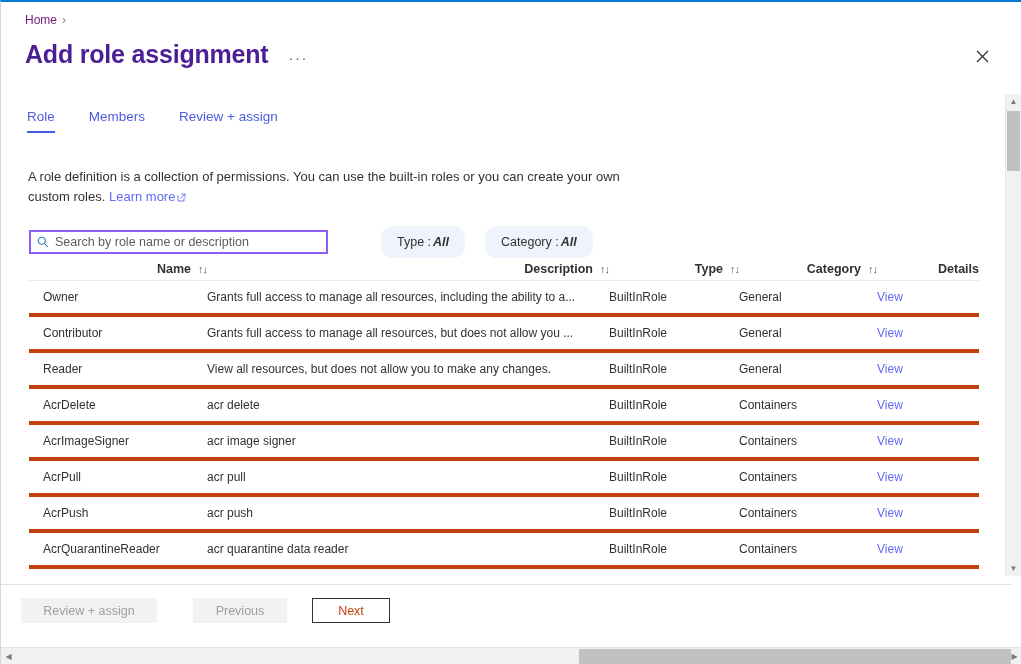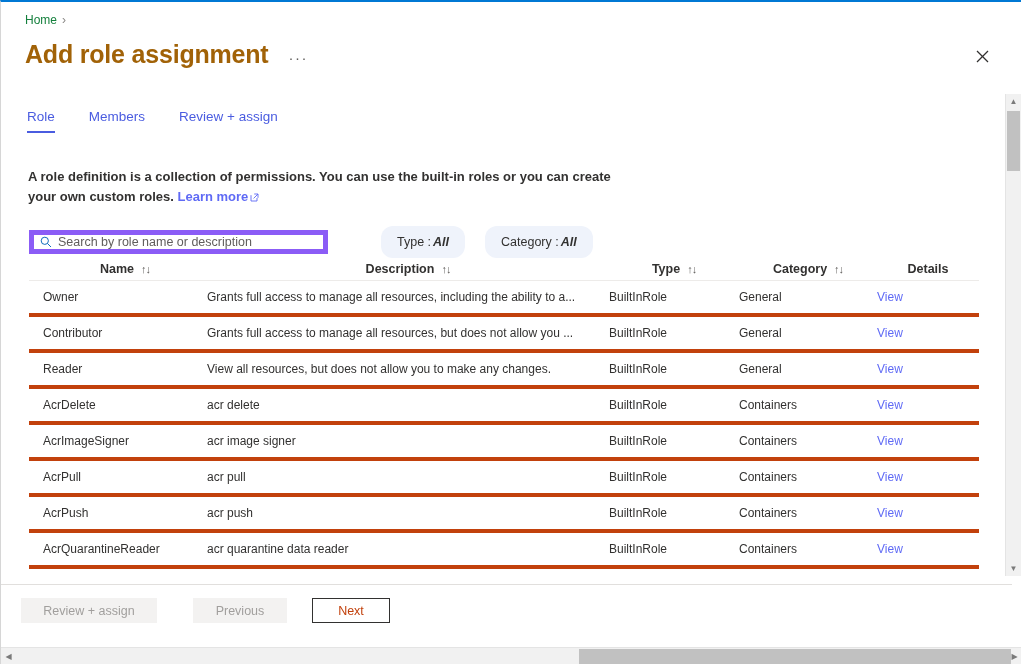--- a/index.html
+++ b/index.html
@@ -32,41 +32,41 @@
   .breadcrumb {
     position: absolute;
     top: 11px;
     left: 24px;
     font-size: 12px;
     display: flex;
     align-items: center;
     gap: 5px;
   }
   .breadcrumb-link {
-    color: #15803d;
+    color: #701a75;
     cursor: pointer;
   }
   .breadcrumb-sep {
     color: #8a8886;
     font-size: 12px;
     line-height: 1;
   }
 
   .page-title-row {
     position: absolute;
     top: 36px;
     left: 24px;
     display: flex;
     align-items: center;
     gap: 16px;
   }
   .page-title {
     font-size: 25px;
     font-weight: 600;
-    color: #a16207;
+    color: #4c1d95;
     letter-spacing: -0.2px;
     line-height: 32px;
   }
   .ellipsis-menu {
     font-size: 15px;
     color: #605e5c;
     letter-spacing: 1.5px;
     cursor: pointer;
     padding: 2px 4px;
     margin-top: 6px;
@@ -115,21 +115,20 @@
 
   
   .desc {
     position: absolute;
     top: 165px;
     left: 27px;
     width: 610px;
     font-size: 13px;
     line-height: 20px;
     color: #323130;
-    font-weight: bold;
   }
   .desc-link {
     color: #5f6af5;
     cursor: pointer;
     text-decoration: none;
   }
   .ext-icon {
     display: inline-block;
     vertical-align: -1px;
     margin-left: 2px;
@@ -139,21 +138,21 @@
   .filter-row {
     position: absolute;
     top: 224px;
     left: 28px;
     display: flex;
     align-items: center;
   }
   .search-box {
     width: 299px;
     height: 24px;
-    border: 5px solid #8b5cf6;
+    border: 2px solid #8b5cf6;
     background: #ffffff;
     display: flex;
     align-items: center;
     padding: 0 6px;
     box-sizing: border-box;
   }
   .search-icon {
     flex: 0 0 auto;
     margin-right: 6px;
     display: flex;
@@ -196,21 +195,21 @@
     top: 260px;
     left: 28px;
     width: 936px;
   }
   table.roles {
     border-collapse: collapse;
     width: 100%;
     table-layout: fixed;
   }
   table.roles th {
-    text-align: center;
+    text-align: right;
     font-size: 12.5px;
     font-weight: 600;
     color: #323130;
     padding: 0 0 4px 0;
     border-bottom: 1px solid #edebe9;
     white-space: nowrap;
   }
   .sort-arrows {
     margin-left: 7px;
     font-size: 11px;

